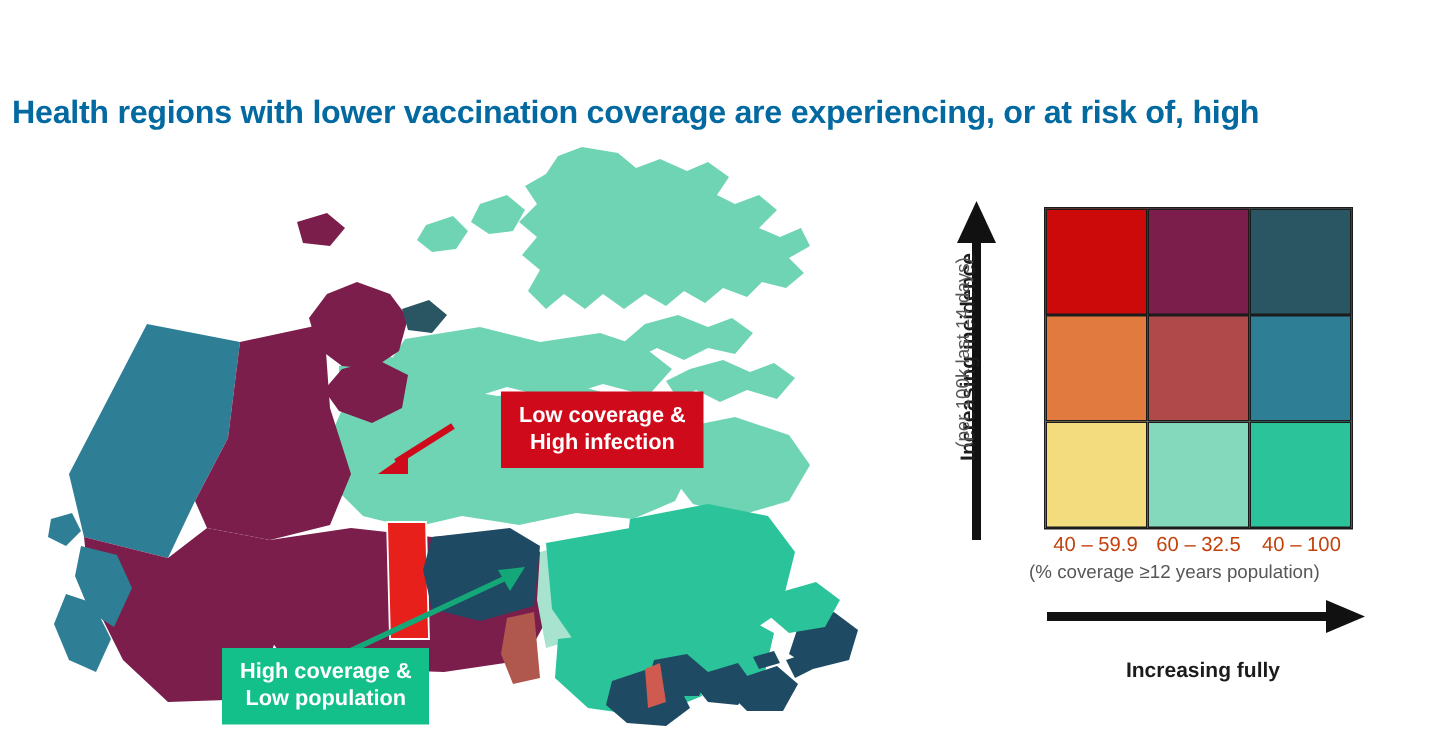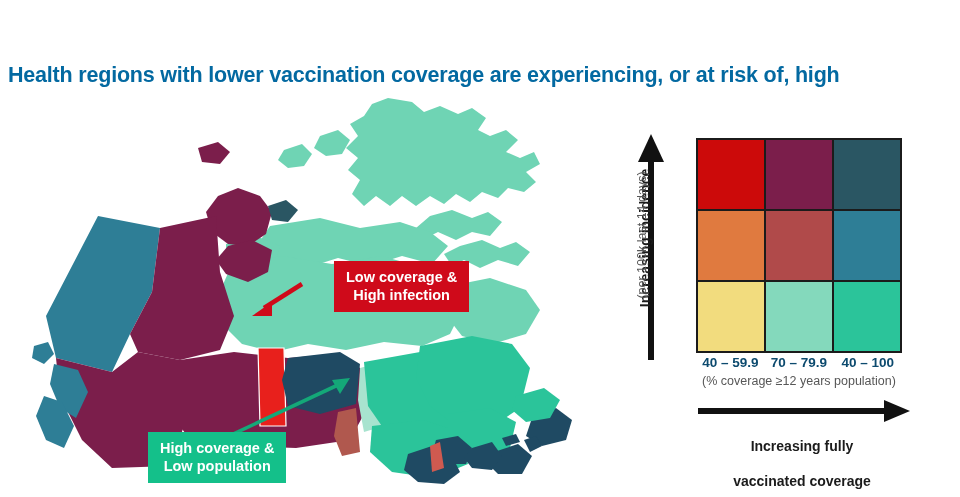--- a/index.html
+++ b/index.html
@@ -124,30 +124,28 @@
 
   
   #x-ticks {
     position: absolute;
     left: 96px;
     top: 237px;
     width: 206px;
     display: grid;
     grid-template-columns: repeat(3, 1fr);
     font-size: 13.5px;
-    color: #0c4a6e;
-    text-align: center;
-    font-weight: bold;
+    color: #c2410c;
+    text-align: center;
   }
   #x-axis-caption {
     position: absolute;
     left: 86px;
     top: 256px;
     width: 226px;
-    text-align: center;
     font-size: 12.5px;
     color: #575757;
     white-space: nowrap;
   }
 
   
   #arrow-up-wrap {
     position: absolute;
     left: 38px;
     top: 14px;
@@ -300,28 +298,27 @@
     <div class="legend-cell" style="background: rgb(224, 122, 63);"></div>
     <div class="legend-cell" style="background: rgb(176, 74, 74);"></div>
     <div class="legend-cell" style="background: rgb(46, 126, 150);"></div>
     <div class="legend-cell" style="background: rgb(242, 220, 126);"></div>
     <div class="legend-cell" style="background: rgb(132, 217, 188);"></div>
     <div class="legend-cell" style="background: rgb(43, 196, 154);"></div>
   </div>
 
   <div id="x-ticks">
     <span>40 – 59.9</span>
-    <span>70 – 79.9</span>
+    <span>60 – 32.5</span>
     <span>40 – 100</span>
   </div>
 
   <div id="x-axis-caption">(% coverage ≥12 years population)</div>
 
   <svg id="arrow-right-wrap" viewBox="0 0 212 22">
     <line x1="0" y1="11" x2="190" y2="11" stroke="#111111" stroke-width="6"></line>
     <polygon points="212,11 186,22 186,0" fill="#111111"></polygon>
   </svg>
 
   <div id="label-increasing-coverage">
     <span class="clabel">Increasing fully</span>
-    <span class="clabel">vaccinated coverage</span>
   </div>
 </div>
 
 </body></html>

